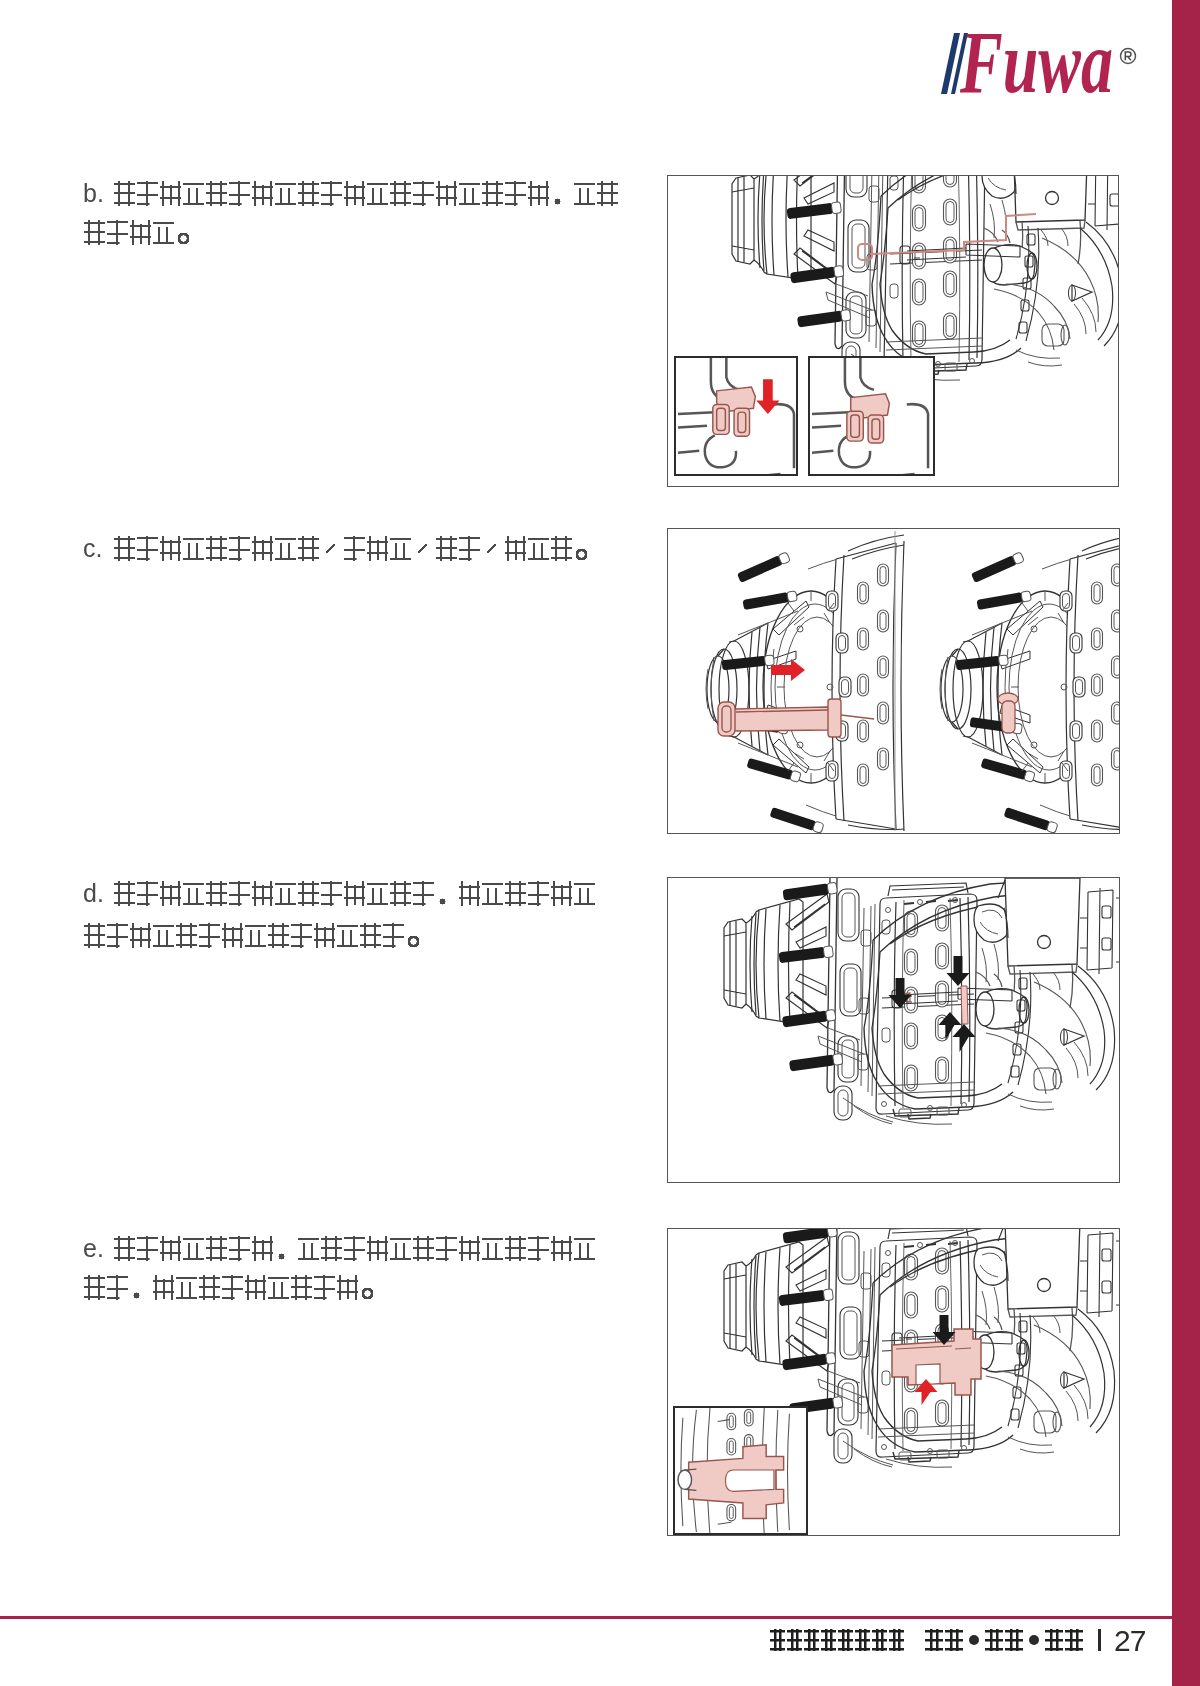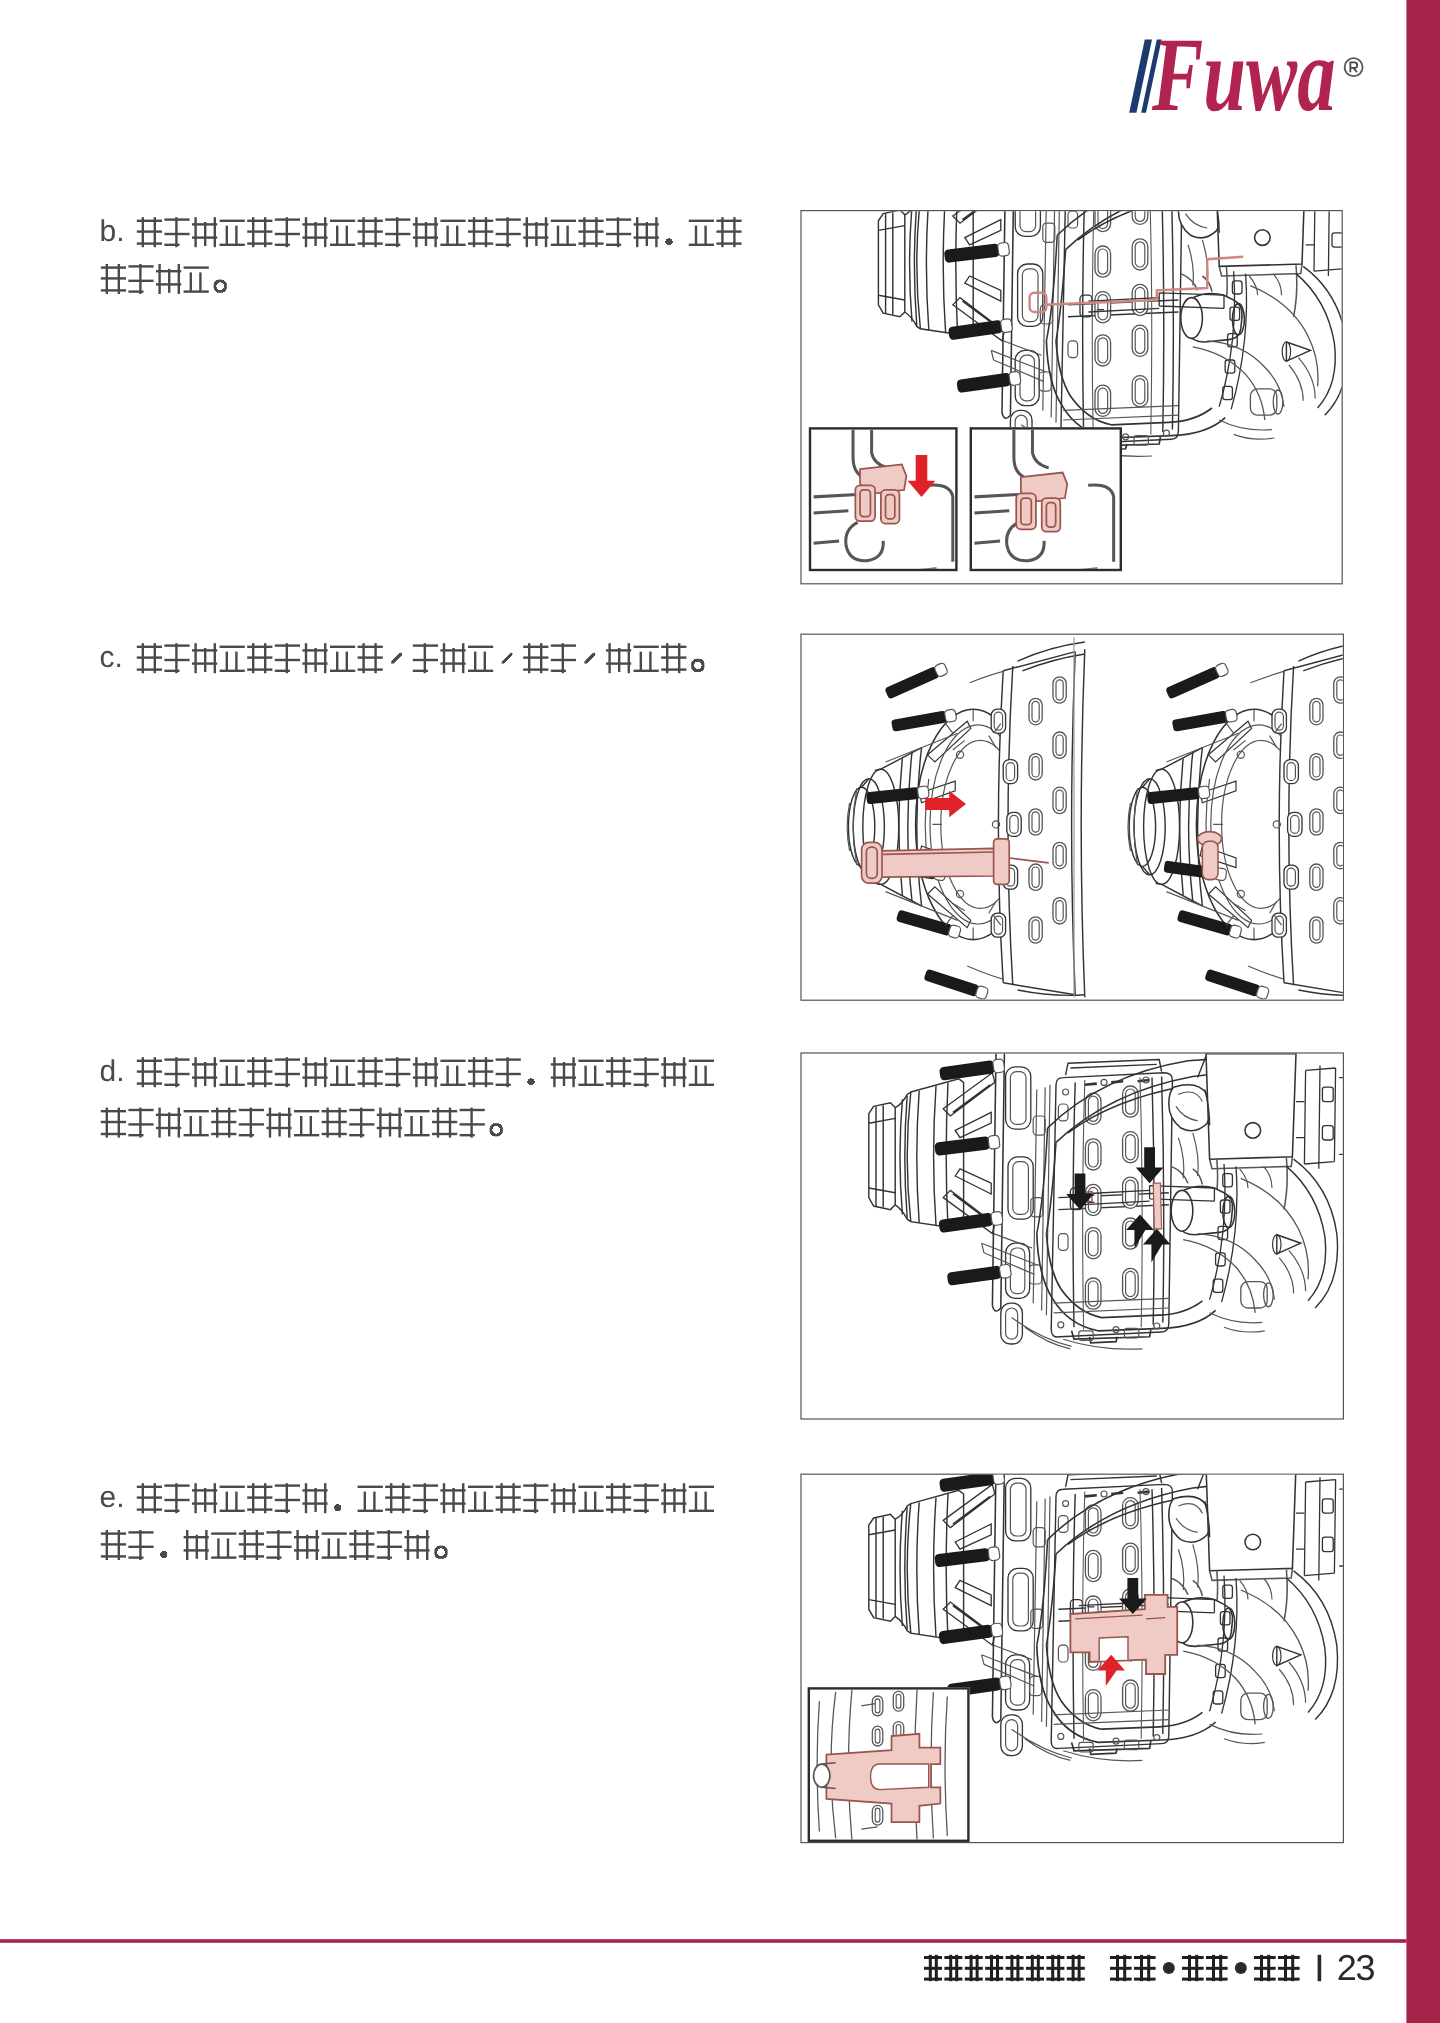--- a/index.html
+++ b/index.html
@@ -973,14 +973,14 @@
     <i class="c w18 v2"></i>
     <span style="flex:none;width:10px;height:10px;border-radius:50%;background:#2a2a2a;margin:6px 5px 0 5px"></span>
     <i class="c w18 v3"></i>
     <i class="c w18 v0"></i>
     <span style="flex:none;width:10px;height:10px;border-radius:50%;background:#2a2a2a;margin:6px 5px 0 5px"></span>
     <i class="c w18 v2"></i>
     <i class="c w18 v3"></i>
     <span style="flex:none;width:14px"></span>
     <span style="flex:none;display:block;width:3px;height:22px;background:#2a2a2a"></span>
     <span style="flex:none;width:13px"></span>
-    <span style="flex:none;font-size:30px;line-height:23px;color:#2a2a2a;letter-spacing:-1px">23</span>
+    <span style="flex:none;font-size:30px;line-height:23px;color:#2a2a2a;letter-spacing:-1px">27</span>
   </div>
 
 </body></html>

